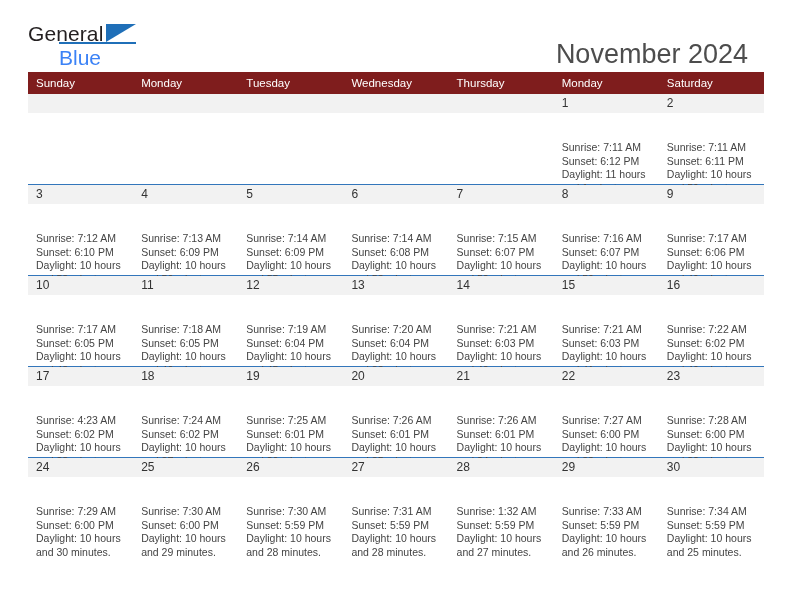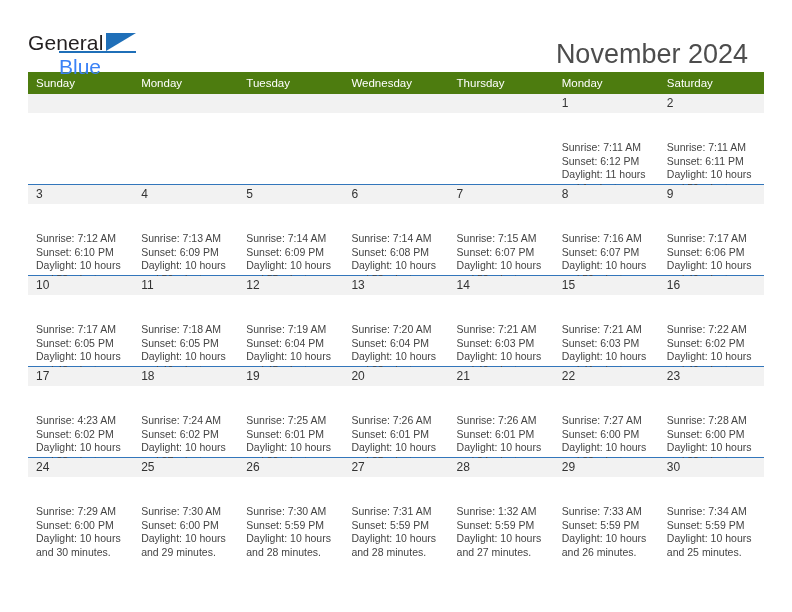--- a/index.html
+++ b/index.html
@@ -29,21 +29,20 @@
     justify-content: space-between;
     height: 72px;
     padding-top: 22px;
     box-sizing: border-box;
   }
   .logo {
     position: relative;
     width: 118px;
     height: 48px;
     flex: 0 0 auto;
-    margin-top: 9px;
   }
   .logo-general {
     position: absolute;
     left: 0;
     top: 0;
     font-size: 21px;
     letter-spacing: .1px;
     color: #231f20;
     line-height: 24px;
   }
@@ -94,21 +93,21 @@
     font-weight: normal;
   }
 
   
   .calendar {
     width: 736px;
     border-collapse: collapse;
     table-layout: fixed;
   }
   .calendar th {
-    background: #4d7c0f;
+    background: #7f1d1d;
     color: #ffffff;
     font-size: 11.5px;
     font-weight: normal;
     text-align: left;
     padding: 5px 0 5px 8px;
     height: 20px;
     box-sizing: border-box;
     border: none;
   }
   .calendar td {

